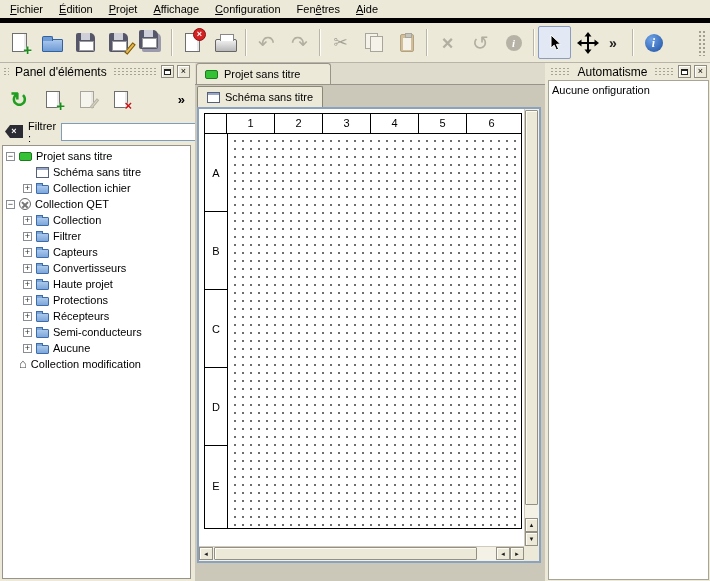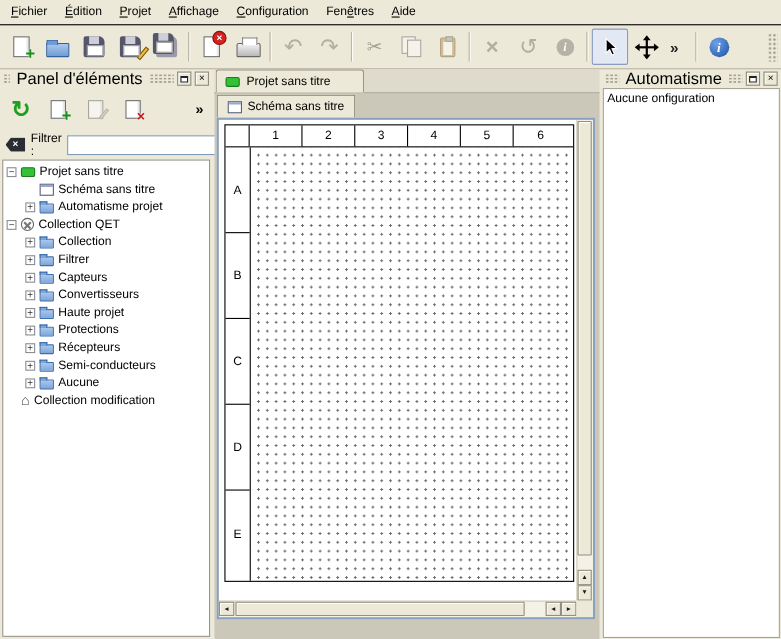--- a/index.html
+++ b/index.html
@@ -2,21 +2,21 @@
 <html><head>
 <meta charset="utf-8">
 <style>
   * { margin:0; padding:0; box-sizing:border-box; }
   body { font-family:"Liberation Sans", sans-serif; background:#888; }
   #app { position:relative; width:710px; height:581px; background:#ece9d8; overflow:hidden;
          font-size:11px; color:#000; }
 
   
   .menubar { position:absolute; top:0; left:0; right:0; height:23px; display:flex;
-             align-items:center; padding-left:2px; border-bottom:1px solid #000000; }
+             align-items:center; padding-left:2px; border-bottom:5px solid #000000; }
   .menu-item { padding:3px 8px; cursor:default; }
   .menu-item u { text-decoration:underline; }
 
   
   .toolbar { position:absolute; top:23px; left:0; right:0; height:40px; display:flex;
              align-items:center; padding:0 3px; border-bottom:1px solid #b8b4a7; }
   .tbtn { width:33px; height:33px; background:transparent; border:1px solid transparent;
           display:flex; align-items:center; justify-content:center; position:relative; }
   .tbtn.checked { background:#e2e8f4; border:1px solid #8a9cc0; border-radius:2px; }
   .tsep { width:2px; height:27px; border-left:1px solid #b9b5a8; border-right:1px solid #fdfcf7; margin:0 3px; }
@@ -69,21 +69,21 @@
   .icon-info-blue { width:18px; height:18px; border-radius:50%;
                 background:radial-gradient(circle at 35% 30%, #6ea2e8, #1c4fa0); color:#fff;
                 font-weight:bold; font-style:italic; font-family:"Liberation Serif",serif;
                 font-size:12px; line-height:18px; text-align:center; }
 
   
   .dock { position:absolute; top:63px; bottom:0; display:flex; flex-direction:column; }
   .left-dock { left:0; width:193px; }
   .right-dock { left:547px; width:163px; }
   .dock-title { height:17px; display:flex; align-items:center; gap:3px; padding:0 3px; flex:none; }
-  .dock-title-text { font-size:15px; padding:0 3px; white-space:nowrap; }
+  .dock-title-text { font-size:12px; padding:0 3px; white-space:nowrap; }
   .grip { flex:1; height:9px;
           background-image:radial-gradient(#a6a294 1px, transparent 1.2px); background-size:4px 3px; }
   .grip.short { flex:0 0 6px; }
   .dock-btn { width:13px; height:13px; flex:none; border:1px solid #8f8c7f; background:#ece9d8;
               box-shadow:inset 1px 1px 0 #fff; display:flex; align-items:center; justify-content:center;
               font-size:9px; line-height:1; }
   .restore-ico { width:7px; height:6px; border:1px solid #222; border-top-width:2px; background:#fff; }
 
   
   .lp-toolbar { height:38px; display:flex; align-items:center; gap:4px; padding:0 4px; flex:none; }
@@ -323,21 +323,21 @@
           <span class="tree-label">Projet sans titre</span>
         </div>
         <div class="tree-row" style="padding-left: 20px;">
           <span class="exp-spacer"></span>
           <span class="ti ti-schema"></span>
           <span class="tree-label">Schéma sans titre</span>
         </div>
         <div class="tree-row" style="padding-left: 20px;">
           <span class="exp">+</span>
           <span class="ti ti-folder"></span>
-          <span class="tree-label">Automatisme projet</span>
+          <span class="tree-label">Collection ichier</span>
         </div>
         <div class="tree-row" style="padding-left: 3px;">
           <span class="exp">−</span>
           <span class="ti ti-qet"></span>
           <span class="tree-label">Collection QET</span>
         </div>
         <div class="tree-row" style="padding-left: 20px;">
           <span class="exp">+</span>
           <span class="ti ti-folder"></span>
           <span class="tree-label">Collection</span>

